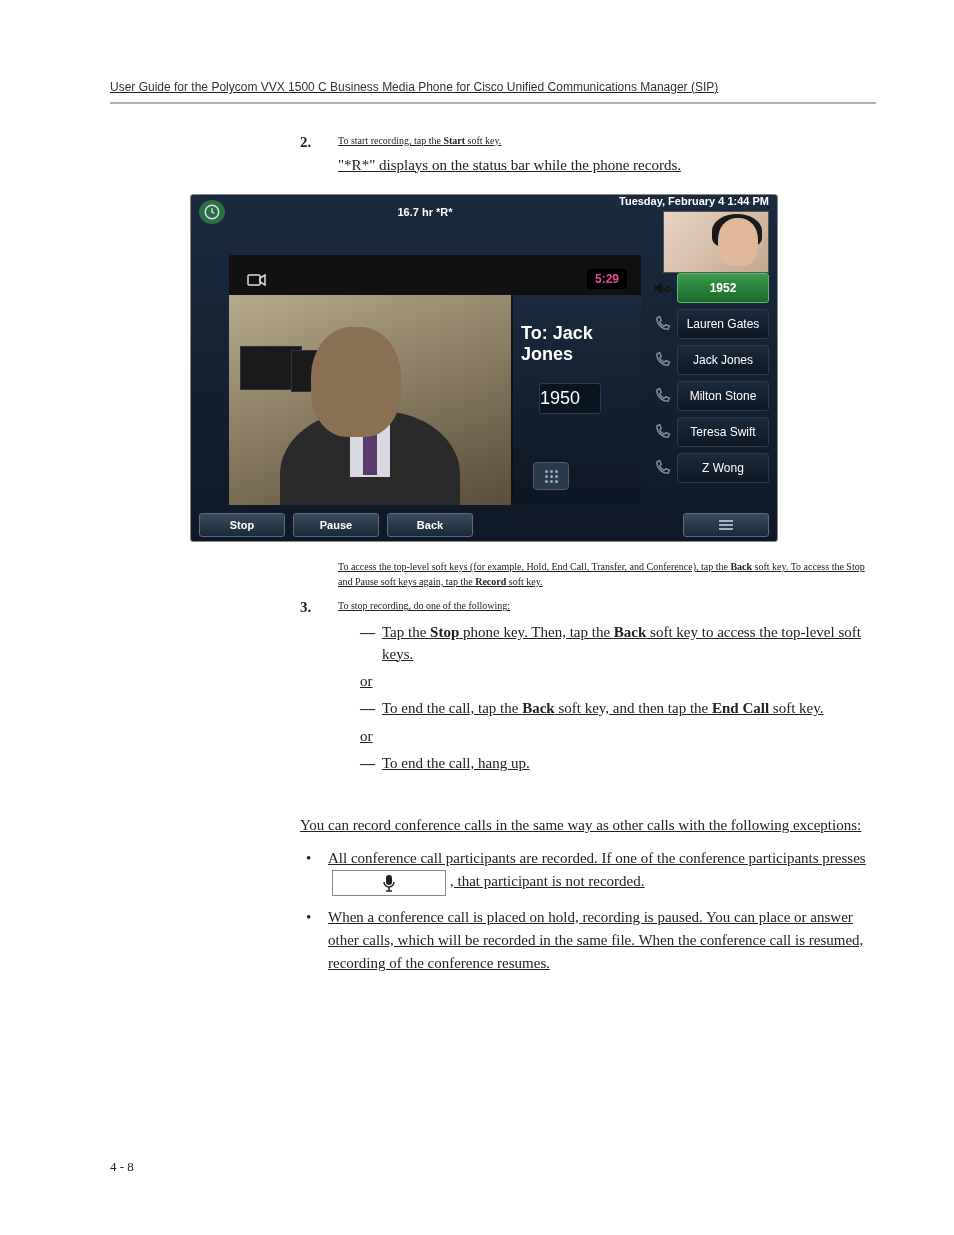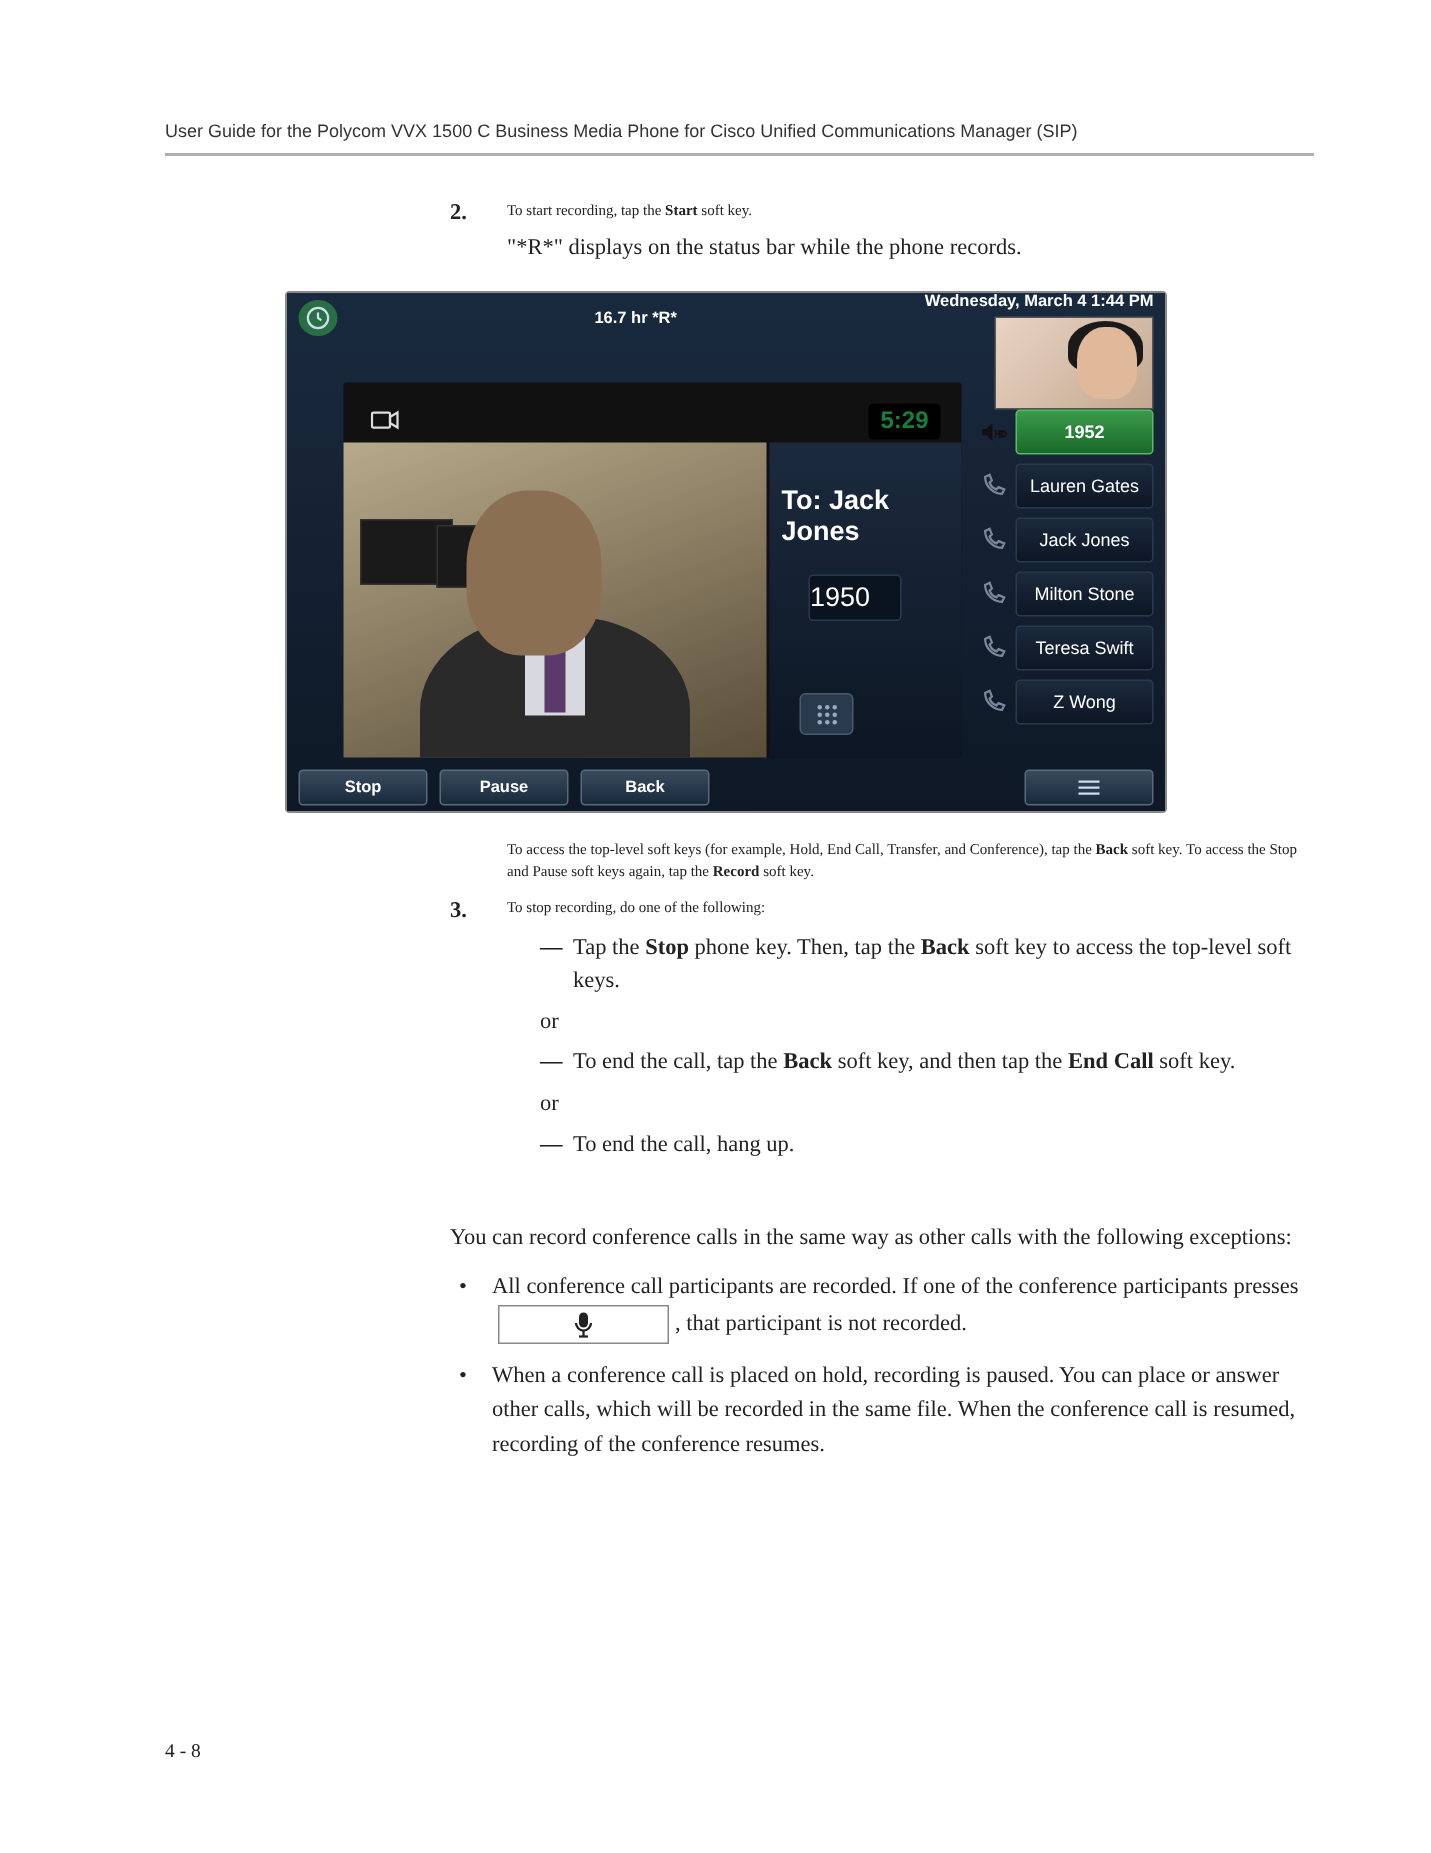--- a/index.html
+++ b/index.html
@@ -8,20 +8,21 @@
     background: #fff;
     font-family: "Palatino Linotype", "Book Antiqua", Palatino, serif;
     color: #222;
   }
   .page {
     width: 954px;
     height: 1235px;
     position: relative;
     box-sizing: border-box;
     padding: 80px 78px 60px 110px;
+    text-decoration: underline;
   }
   .running-head {
     font-family: "Futura", "Century Gothic", "Trebuchet MS", sans-serif;
     font-size: 12px;
     color: #333;
     padding-bottom: 8px;
     border-bottom: 2px solid #b0b0b0;
     margin-bottom: 30px;
   }
   .steps {
@@ -107,23 +108,23 @@
   }
   .ps-video-icon {
     position: absolute;
     top: 18px; left: 18px;
     color: #fff;
   }
   .ps-timer {
     position: absolute;
     top: 14px; right: 14px;
     background: #000;
-    color: #15803d;
+    color: #ec4899;
     font-family: Arial, sans-serif;
-    font-size: 16px;
+    font-size: 12px;
     font-weight: bold;
     padding: 3px 8px;
     border-radius: 3px;
   }
   .ps-person {
     position: absolute;
     top: 40px; left: 0; right: 130px; bottom: 0;
     background: linear-gradient(160deg, #b7a98c 0%, #9a8d70 30%, #5a4d3a 100%);
     overflow: hidden;
   }
@@ -382,21 +383,21 @@
 
       <div class="ps-status">
         <div class="ps-clock">
           <svg viewBox="0 0 24 24" fill="none" stroke="#cde" stroke-width="2">
             <circle cx="12" cy="12" r="9"></circle>
               <path d="M12 7v5l3 2"></path>
           </svg>
         </div>
         <div class="ps-status-center">16.7 hr  *R*</div>
         <div style="flex:0 0 auto;">
-          <div class="ps-status-right">Wednesday, March 4  1:44 PM</div>
+          <div class="ps-status-right">Tuesday, February 4  1:44 PM</div>
           <div class="ps-status-num">1952</div>
         </div>
       </div>
 
       <div class="ps-pip">
         <div class="ps-pip-hair"></div>
         <div class="ps-pip-head"></div>
       </div>
 
       <div class="ps-main">

